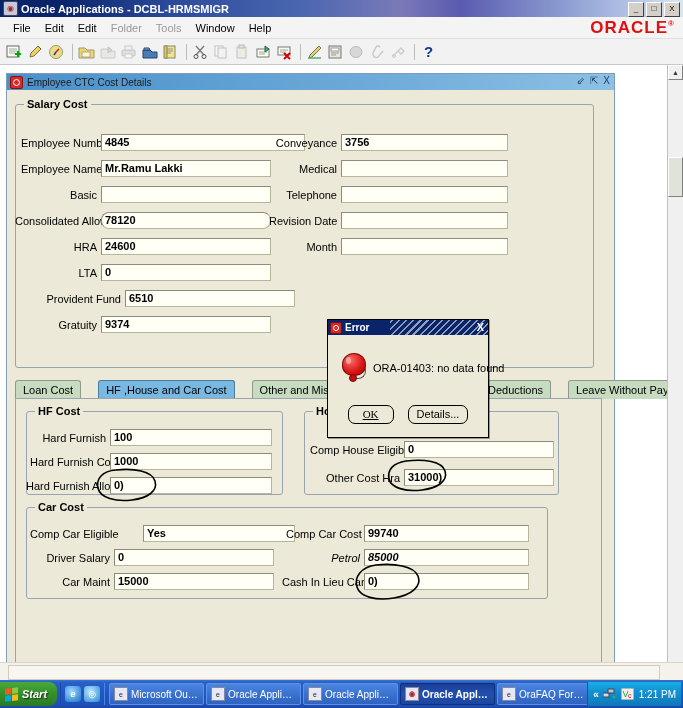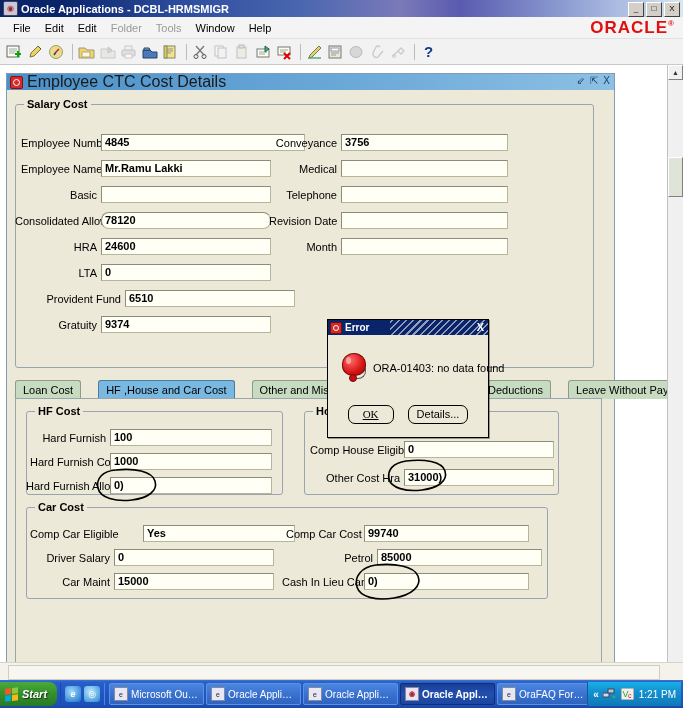--- a/index.html
+++ b/index.html
@@ -75,21 +75,21 @@
     height:16px;background:#5c9ccc;
     background:linear-gradient(90deg,#4a90c8 0%,#6aa8d8 55%,#8dc0e4 100%);
     display:flex;align-items:center;position:relative;
   }
   .form-ico{
     width:11px;height:11px;margin-left:3px;margin-right:4px;
     background:#d42a2a;border:1px solid #8a1010;border-radius:2px;
     display:flex;align-items:center;justify-content:center;
   }
   .form-ico i{display:block;width:5px;height:5px;border:1.5px solid #fff;border-radius:50%;}
-  .form-title-text{font-size:16px;color:#1a1a1a;white-space:nowrap;}
+  .form-title-text{font-size:10px;color:#1a1a1a;white-space:nowrap;}
   .form-ctrls{position:absolute;right:4px;top:1px;display:flex;gap:5px;color:#1a3a5a;font-size:10px;}
 
   .form-body{position:relative;height:588px;background:#ece9d8;padding:0;}
 
   
   .grp{
     position:absolute;border:1px solid #9aa4b0;border-radius:3px;
     background:#ece9d8;
   }
   .grp-title{
@@ -508,21 +508,21 @@
             <div class="fld-in" style="width:160px;">0</div>
           </div>
           <div class="fld" style="left:14px;top:174px;">
             <div class="fld-lab" style="width:84px;">Car Maint</div>
             <div class="fld-in" style="width:160px;">15000</div>
           </div>
           <div class="fld" style="left:270px;top:126px;">
             <div class="fld-lab" style="width:78px;">Comp Car Cost</div>
             <div class="fld-in" style="width:165px;">99740</div>
           </div>
-          <div class="fld" style="left:283px;top:150px;">
+          <div class="fld" style="left:270px;top:150px;font-style:italic;">
             <div class="fld-lab" style="width:78px;">Petrol</div>
             <div class="fld-in" style="width:165px;">85000</div>
           </div>
           <div class="fld" style="left:266px;top:174px;">
             <div class="fld-lab" style="width:82px;">Cash In Lieu Car</div>
             <div class="fld-in" style="width:165px;">0)</div>
           </div>
 
           <svg class="ann" style="left:78px;top:66px;" width="82" height="40" viewBox="0 0 82 40">
             <path d="M22 5 C8 6 2 14 4 23 C6 33 22 37 38 35 C54 33 64 26 61 16 C58 6 40 3 22 5 Z" fill="none" stroke="#000" stroke-width="1.6"></path>

